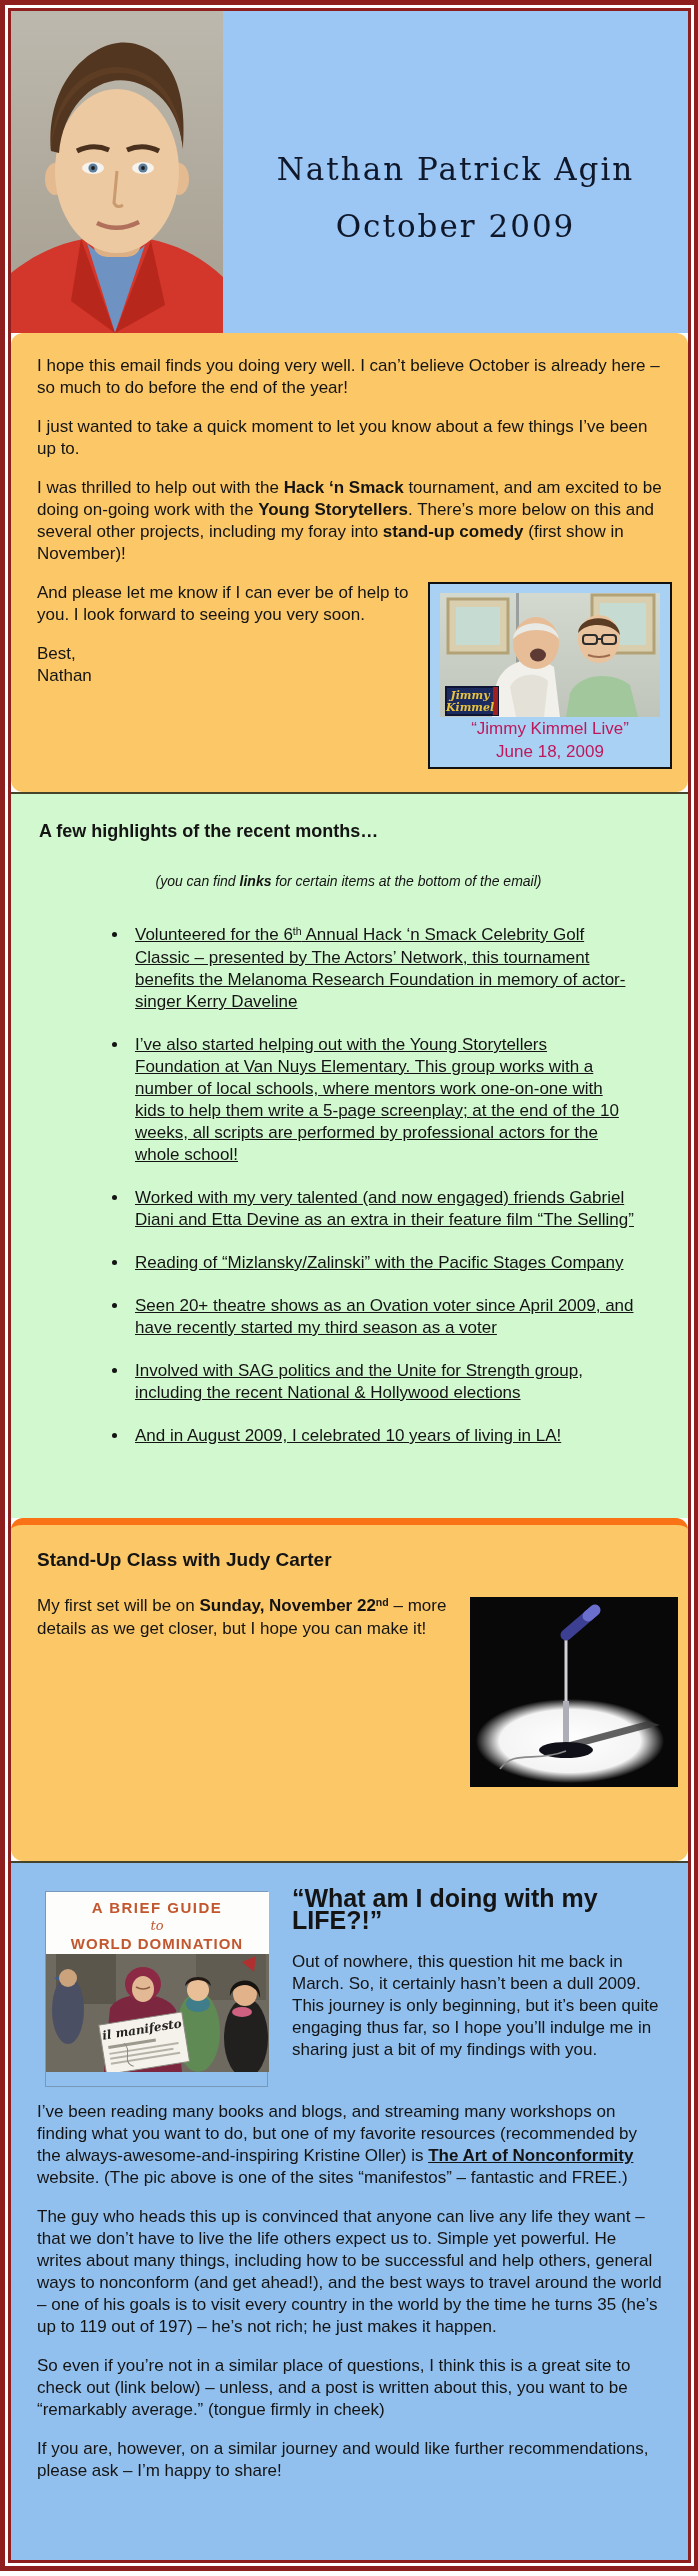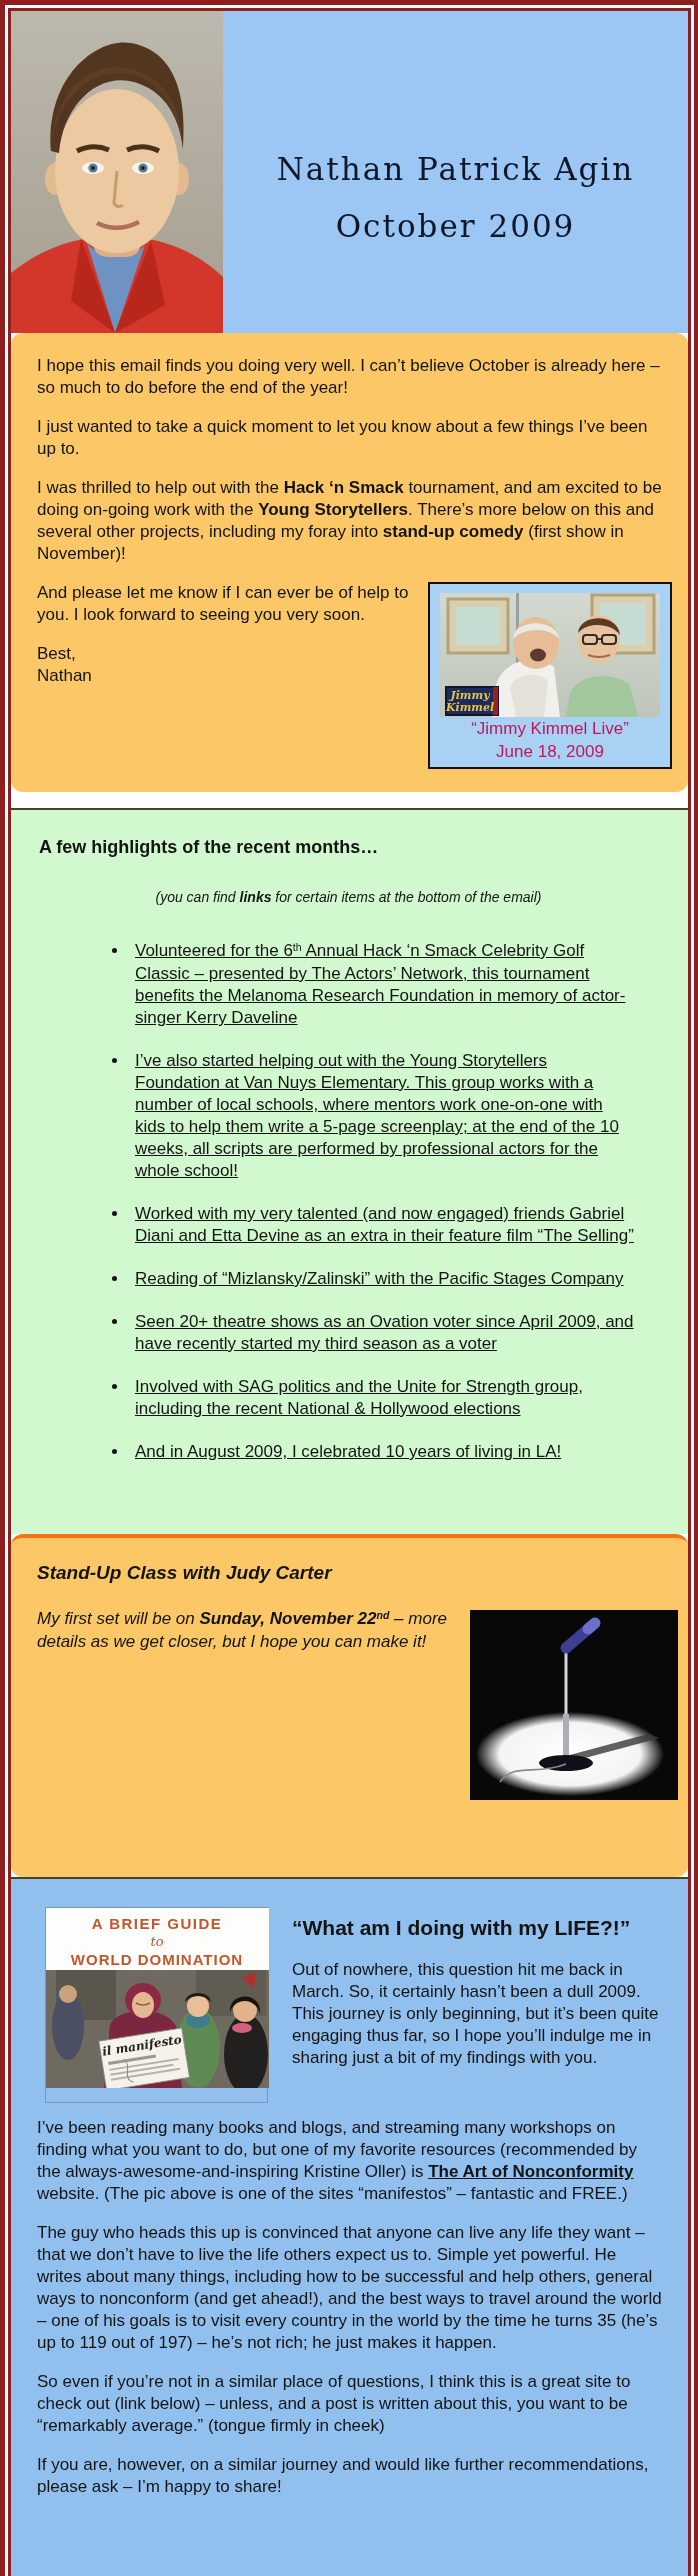--- a/index.html
+++ b/index.html
@@ -20,47 +20,47 @@
   section{font-size:17px;line-height:22px;overflow:hidden;}
   section p{margin:0 0 17px 0;}
   .b{font-weight:bold;}
   .i{font-style:italic;}
   .u{text-decoration:underline;}
   .sup{font-size:0.62em;position:relative;top:-0.45em;}
 
   .orange{background:#fcc766;border-radius:12px;}
   .green{background:#d2f8cf;border-top:2px solid #44442c;}
   .blue2{background:#92c0ee;border-top:2px solid #44442c;}
-  .orange.bordered{border-top:4px solid #f97316;font-style:italic;}
+  .orange.bordered{border-top:7px solid #f97316;}
 
   
   .intro{min-height:459px;padding:22px 16px 8px 26px;}
   .intro p{margin-right:10px;}
   .kimmel-box{float:right;width:244px;background:#a9d1f3;border:2px solid #101010;margin:0 0 8px 18px;padding:9px 10px 4px 10px;text-align:center;}
   .kimmel-box svg{display:block;}
   .kimmel-caption{font-size:17px;line-height:23px;color:#be185d;}
   .signoff{margin:0;}
 
   
-  .highlights{min-height:726px;padding:26px 30px 10px 28px;margin-top:16px;}
+  .highlights{min-height:726px;padding:26px 30px 10px 28px;}
   .highlights h2{font-size:18px;margin:0 0 28px 0;}
   .note{text-align:center;font-style:italic;font-size:14px;margin:0 0 32px 0;}
   .highlights ul{margin:0 24px 0 0;padding-left:90px;text-decoration:underline;}
   .highlights li{margin-bottom:21px;padding-left:6px;}
 
   
   .standup{min-height:343px;padding:24px 8px 6px 26px;}
   .standup h2{font-size:19px;margin:0 0 24px 0;}
   .mic-box{float:right;width:208px;height:190px;margin:2px 2px 10px 22px;}
   .standup p{max-width:435px;}
 
   
   .life{min-height:699px;padding:24px 26px 8px 26px;}
   .wd-box{float:left;width:223px;height:196px;margin:4px 24px 14px 8px;border:1px solid #7798b8;}
-  .life h2{font-size:21px;margin:14px 0 20px 0;}
+  .life h2{font-size:25px;margin:0 0 20px 0;}
   .clear{clear:left;}
 </style>
 </head>
 <body>
 
 <div class="frame-outer">
 <div class="frame-mid">
 <div class="frame-inner">
 
   <header class="header">

